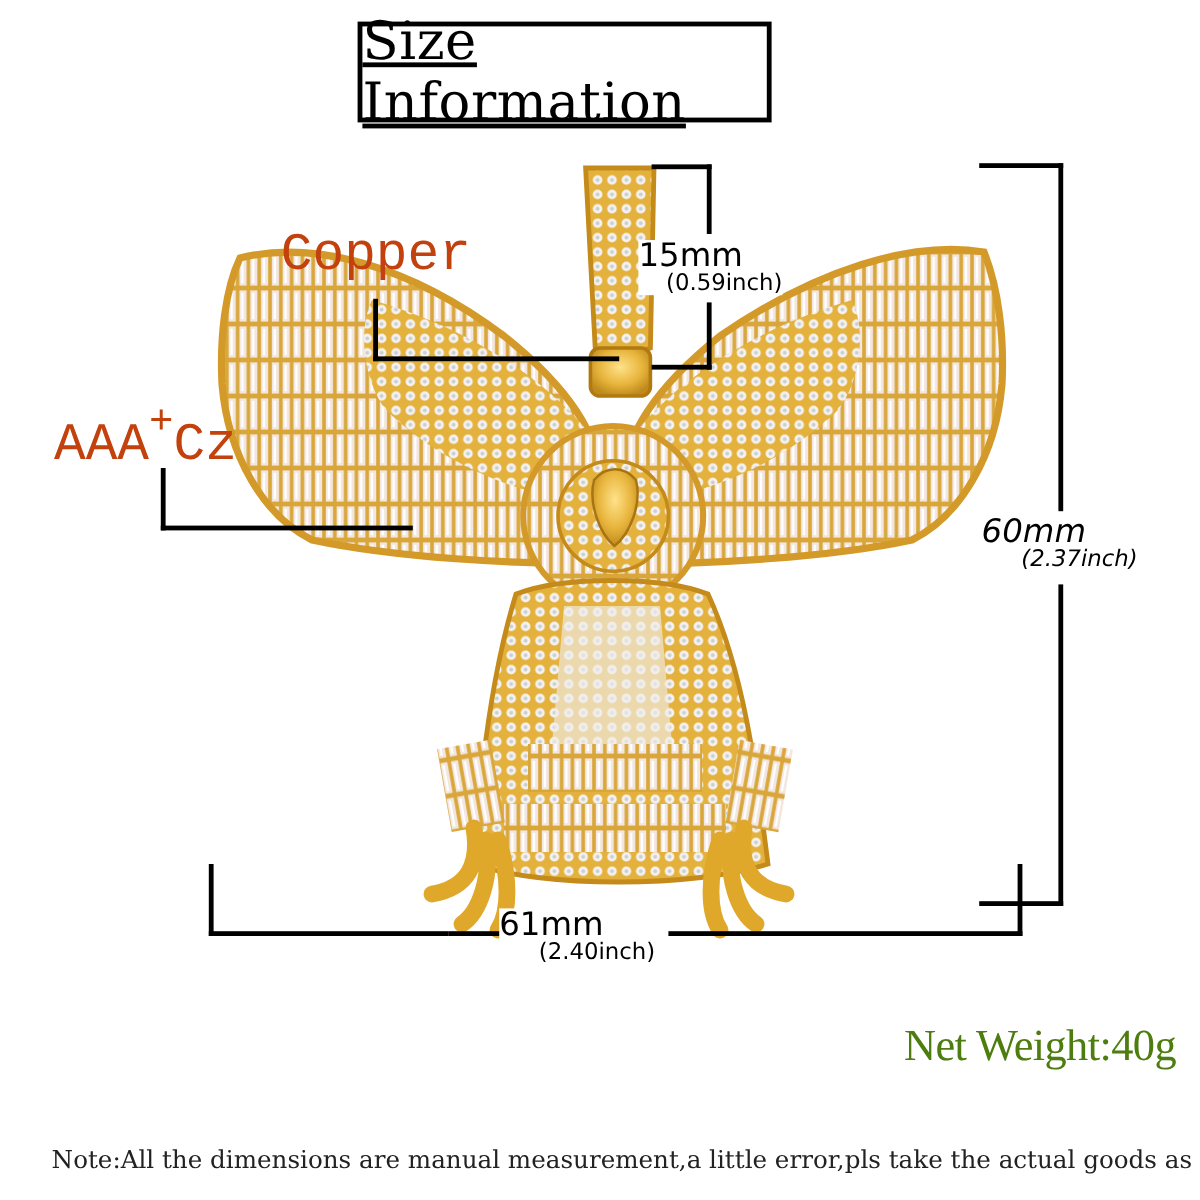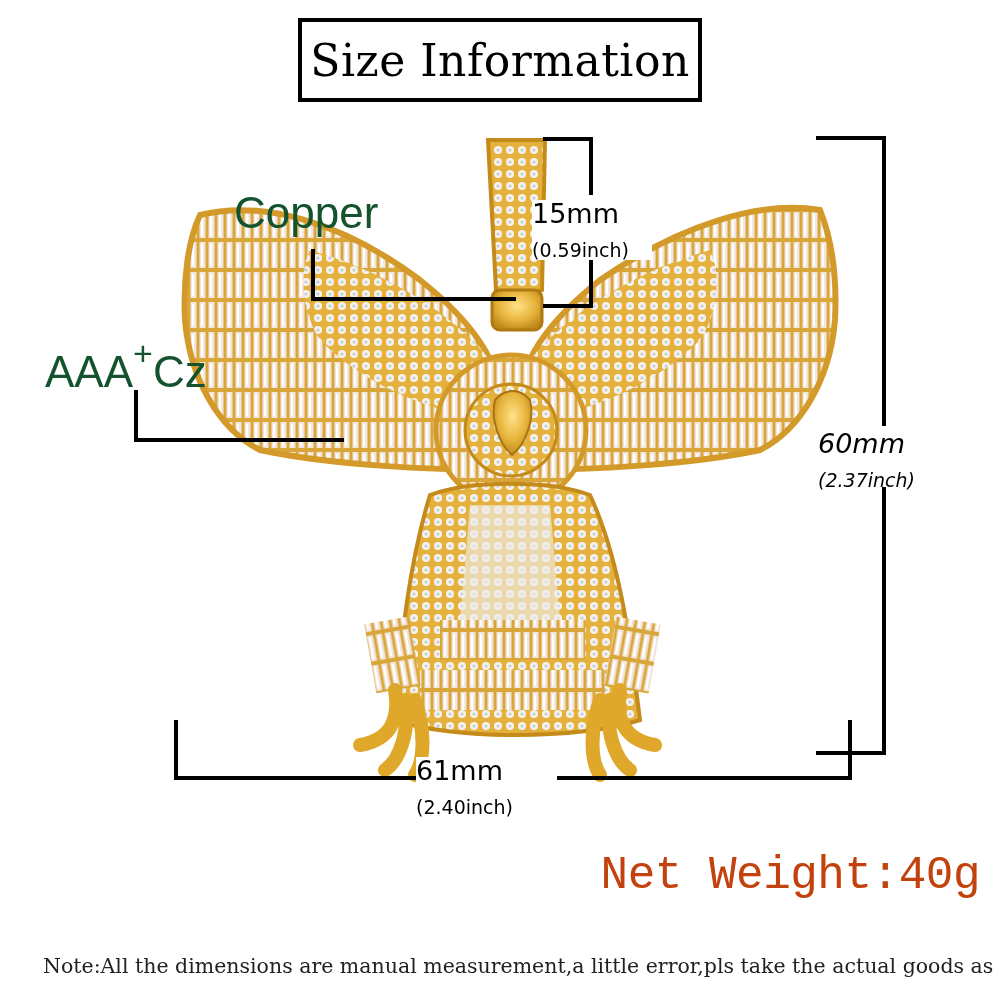--- a/index.html
+++ b/index.html
@@ -1,31 +1,31 @@
 <!DOCTYPE html>
 <html><head>
 <meta charset="utf-8">
 <style>
   html, body { margin:0; padding:0; background:#ffffff; }
   body { width:1000px; height:1000px; position:relative; overflow:hidden; font-family:"DejaVu Sans", sans-serif; }
 
-  .title-box { position:absolute; left:298px; top:18px; width:404px; height:84px; border:4px solid #000; box-sizing:border-box; display:flex; align-items:center; justify-content:center; }
+  .title-box { position:absolute; left:298px; top:18px; width:345px; height:84px; border:4px solid #000; box-sizing:border-box; display:flex; align-items:center; justify-content:center;text-decoration:underline; }
   .title-text { font-family:"DejaVu Serif", serif; font-size:44px; color:#000; letter-spacing:0.5px; }
 
   .product { position:absolute; left:0; top:0; width:1000px; height:1000px; }
 
   .line { position:absolute; background:#000; }
 
-  .label { position:absolute; color:#14532d; font-family:Liberation Sans, sans-serif; }
+  .label { position:absolute; color:#c2410c; font-family:Liberation Mono, monospace; }
   .label-big { font-size:44px; font-weight:400; }
   .dim-main { font-size:27px; line-height:27px; text-align:left; }
-  .dim-sub { font-size:19px; line-height:19px; text-align:left;margin-top:14px; }
+  .dim-sub { font-size:19px; line-height:19px; text-align:right; }
   .dimlabel { position:absolute; background:#fff; text-align:center; }
 
-  .weight { position:absolute; right:20px; top:850px; font-family:Liberation Mono, monospace; font-size:46px; color:#c2410c; letter-spacing:-0.5px; }
+  .weight { position:absolute; right:20px; top:850px; font-family:Liberation Serif, serif; font-size:37px; color:#4d7c0f; letter-spacing:-0.5px; }
   .note { position:absolute; left:22px; top:944px; width:965px; font-family:"DejaVu Serif", serif; font-size:20.5px; line-height:44px; color:#222; letter-spacing:0px;margin-left:21px; }
 
   sup.plus { font-size:34px; position:relative; top:-6px; }
 </style>
 </head>
 <body>
 
 <div class="title-box">
   <span class="title-text">Size Information</span>
 </div>

